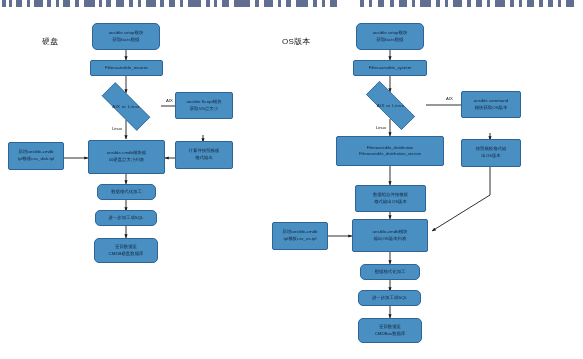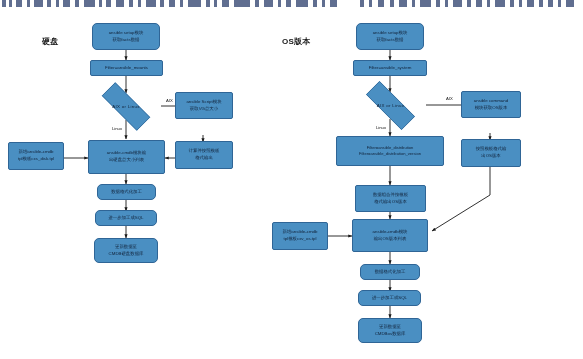--- a/index.html
+++ b/index.html
@@ -30,21 +30,21 @@
   }
   .artifact-strip i {
     position: absolute;
     top: 0;
     height: 7px;
     background: #2b3d6b;
     opacity: 0.75;
   }
   .section-title {
     position: absolute;
-    font-weight: bold;
+    font-weight: normal;
     font-size: 8px;
     color: #1a1a1a;
     letter-spacing: 0.2px;
     white-space: nowrap;
   }
   .node {
     position: absolute;
     box-sizing: border-box;
     background: #4a8fc2;
     border: 1px solid #2f6596;

